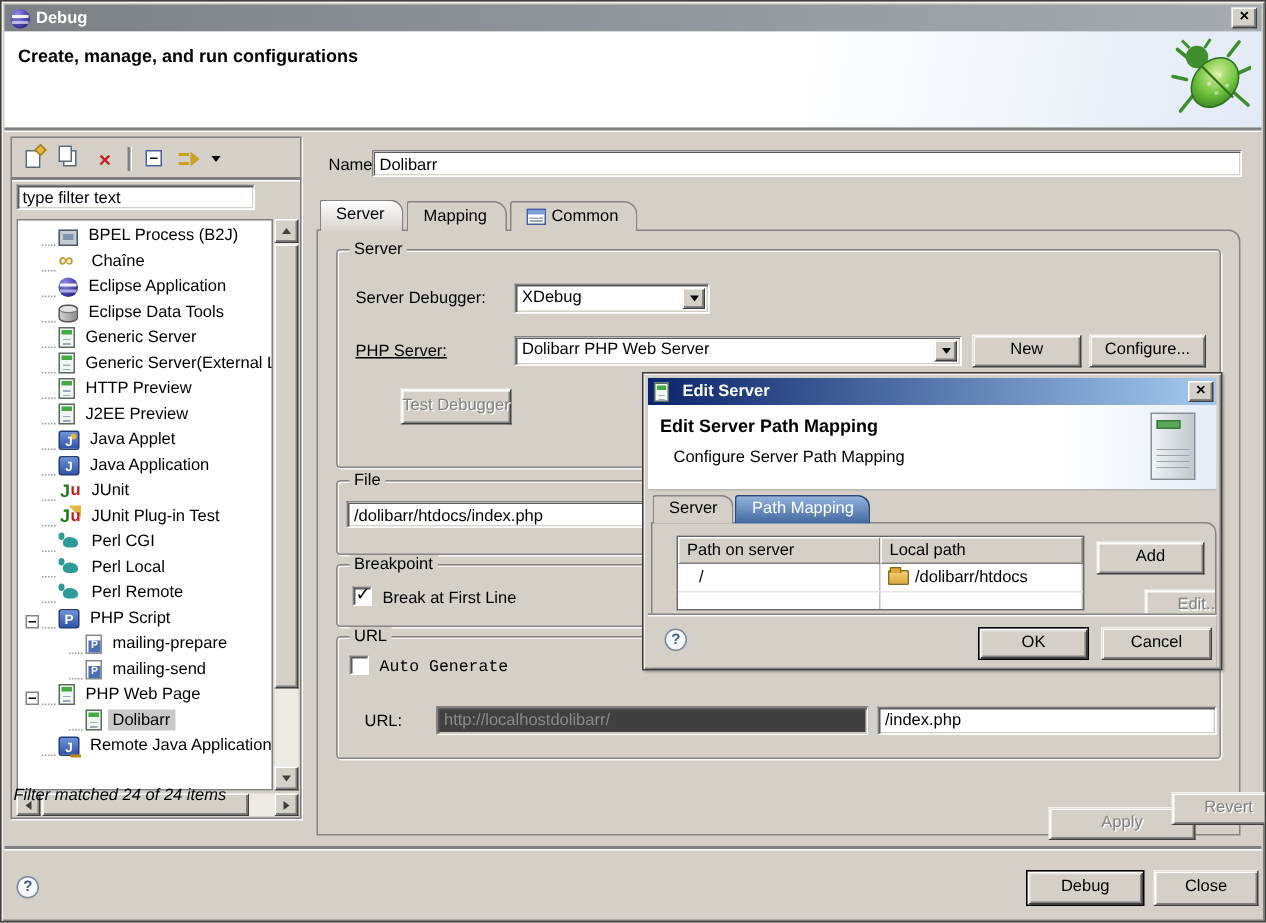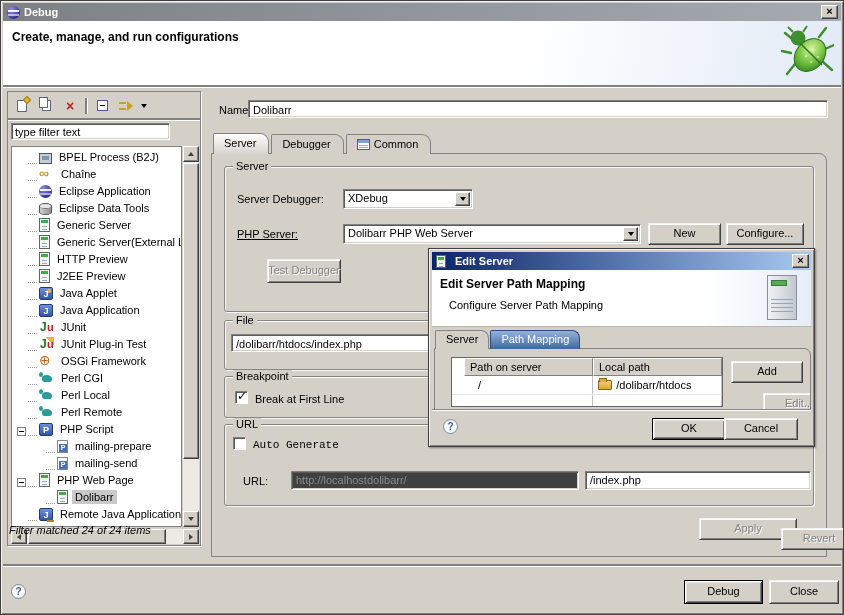--- a/index.html
+++ b/index.html
@@ -155,21 +155,21 @@
   .tower-icon::before{content:"";position:absolute;left:3px;top:4px;width:14px;height:4px;background:#58a858;border:1px solid #3a7a3a;}
   .tower-icon::after{content:"";position:absolute;left:3px;right:3px;bottom:4px;height:16px;
     background:repeating-linear-gradient(#9aa4ae 0 1px,transparent 1px 4px);}
   .dtabs{position:absolute;left:6px;top:81px;height:19px;display:flex;z-index:6;}
   .dtab{height:19px;padding:2px 10px 0;border:1px solid #848284;border-bottom:none;border-radius:2px 8px 0 0;
     background:#d4d0c8;margin-right:1px;}
   .dtab.active{background:linear-gradient(#93b2dd,#41689e);color:#fff;border-color:#2a4a7a;}
   .dcontent{position:absolute;left:5px;top:99px;width:377px;height:97px;border:1px solid #848284;
     border-radius:0 7px 0 0;background:#d4d0c8;overflow:hidden;}
   .maptable{position:absolute;left:16px;top:8px;width:272px;border:1px solid #666;background:#fff;}
-  .trow{display:flex;height:18px;padding-left:12px;}
+  .trow{display:flex;height:18px;}
   .trow .cell{width:135px;border-right:1px solid #c0c0c0;display:flex;align-items:center;padding:0 5px;white-space:nowrap;overflow:hidden;}
   .thead .cell{background:#d4d0c8;border:1px solid;border-color:#fff #808080 #808080 #fff;font-size:11px;}
   .trow.partial{height:12px;border-top:1px solid #e4e4e4;}
   .folder-icon{position:relative;width:14px;height:10px;background:linear-gradient(#f4cf7a,#dca838);border:1px solid #8a6914;border-radius:1px;margin-right:4px;flex:none;}
   .folder-icon::before{content:"";position:absolute;left:0;top:-3px;width:6px;height:3px;background:#dca838;border:1px solid #8a6914;border-bottom:none;border-radius:1px 1px 0 0;}
   .dbottom{position:absolute;left:3px;top:160px;right:3px;height:36px;background:#d4d0c8;
     border-top:1px solid #848284;box-shadow:inset 0 1px 0 #fff;z-index:8;}
   
   .bugwrap{position:absolute;right:7px;top:3px;}
 </style>
@@ -321,26 +321,20 @@
           </div>
           <div class="tree-row">
             <span class="exp-spacer"></span>
             <span class="guide"></span>
             <span class="ticon junit-plugin-icon"></span>
             <span class="tlabel">JUnit Plug-in Test</span>
           </div>
           <div class="tree-row">
             <span class="exp-spacer"></span>
             <span class="guide"></span>
-            <span class="ticon osgi-icon"></span>
-            <span class="tlabel">OSGi Framework</span>
-          </div>
-          <div class="tree-row">
-            <span class="exp-spacer"></span>
-            <span class="guide"></span>
             <span class="ticon perl-icon"></span>
             <span class="tlabel">Perl CGI</span>
           </div>
           <div class="tree-row">
             <span class="exp-spacer"></span>
             <span class="guide"></span>
             <span class="ticon perl-icon"></span>
             <span class="tlabel">Perl Local</span>
           </div>
           <div class="tree-row">
@@ -409,21 +403,21 @@
   <div class="statusline">Filter matched 24 of 24 items</div>
 
   <span class="namelabel">Name:</span>
   <input class="field sunken nameinput" style="position: absolute;" value="Dolibarr">
 
   <div class="tabs">
     <span class="tab active">
         <span>Server</span>
       </span>
     <span class="tab">
-        <span>Debugger</span>
+        <span>Mapping</span>
       </span>
     <span class="tab">
         <span class="common-tab-icon"></span>
         <span>Common</span>
       </span>
   </div>
 
   <div class="contentframe">
 
     <div class="groupbox" style="left:12px;top:12px;width:590px;height:146px;">
@@ -462,21 +456,21 @@
 
     <div class="groupbox" style="left:12px;top:270px;width:590px;height:82px;">
       <span class="glabel">URL</span>
       <span class="checkbox" style="left:8px;top:12px;"></span>
       <span style="position:absolute;left:28px;top:14px;font-family:Liberation Mono, monospace;">Auto Generate</span>
       <span style="position:absolute;left:18px;top:50px;">URL:</span>
       <span class="field sunken disabled" style="left:66px;top:46px;width:288px;height:19px;">http://localhostdolibarr/</span>
       <span class="field sunken" style="left:360px;top:46px;width:226px;height:19px;">/index.php</span>
     </div>
 
-    <span class="btn disabled" style="left:455px;top:364px;width:98px;height:22px;">Apply</span>
+    <span class="btn disabled" style="left:455px;top:384px;width:98px;height:22px;">Apply</span>
     <span class="btn disabled" style="left:537px;top:374px;width:76px;height:22px;">Revert</span>
   </div>
 
   <div class="dialog">
     <div class="dtitle">
       <span class="ticon server-icon"></span>
       <span class="ttext">Edit Server</span>
       <span class="xbtn" style="right:2px;top:2px;">×</span>
     </div>
     <div class="dheader">
@@ -507,21 +501,21 @@
           <span class="cell"></span>
             <span class="cell"></span>
         </div>
       </div>
       <span class="btn" style="left:296px;top:12px;width:72px;height:22px;">Add</span>
       <span class="btn disabled" style="left:296px;top:44px;width:72px;height:22px;">Edit...</span>
     </div>
     <div class="dbottom">
       <span class="helpcircle" style="left:11px;top:9px;">?</span>
       <span class="btn default" style="left:220px;top:8px;width:74px;height:22px;">OK</span>
-      <span class="btn" style="left:292px;top:8px;width:74px;height:22px;">Cancel</span>
+      <span class="btn" style="left:302px;top:8px;width:74px;height:22px;">Cancel</span>
     </div>
   </div>
 
   <div class="etched-h" style="left:2px;right:2px;top:563px;"></div>
   <span class="helpcircle" style="left:10px;top:583px;">?</span>
   <span class="btn default" style="left:683px;top:579px;width:79px;height:24px;line-height:21px;">Debug</span>
   <span class="btn" style="left:768px;top:579px;width:70px;height:24px;line-height:21px;">Close</span>
 
 </div>
 

